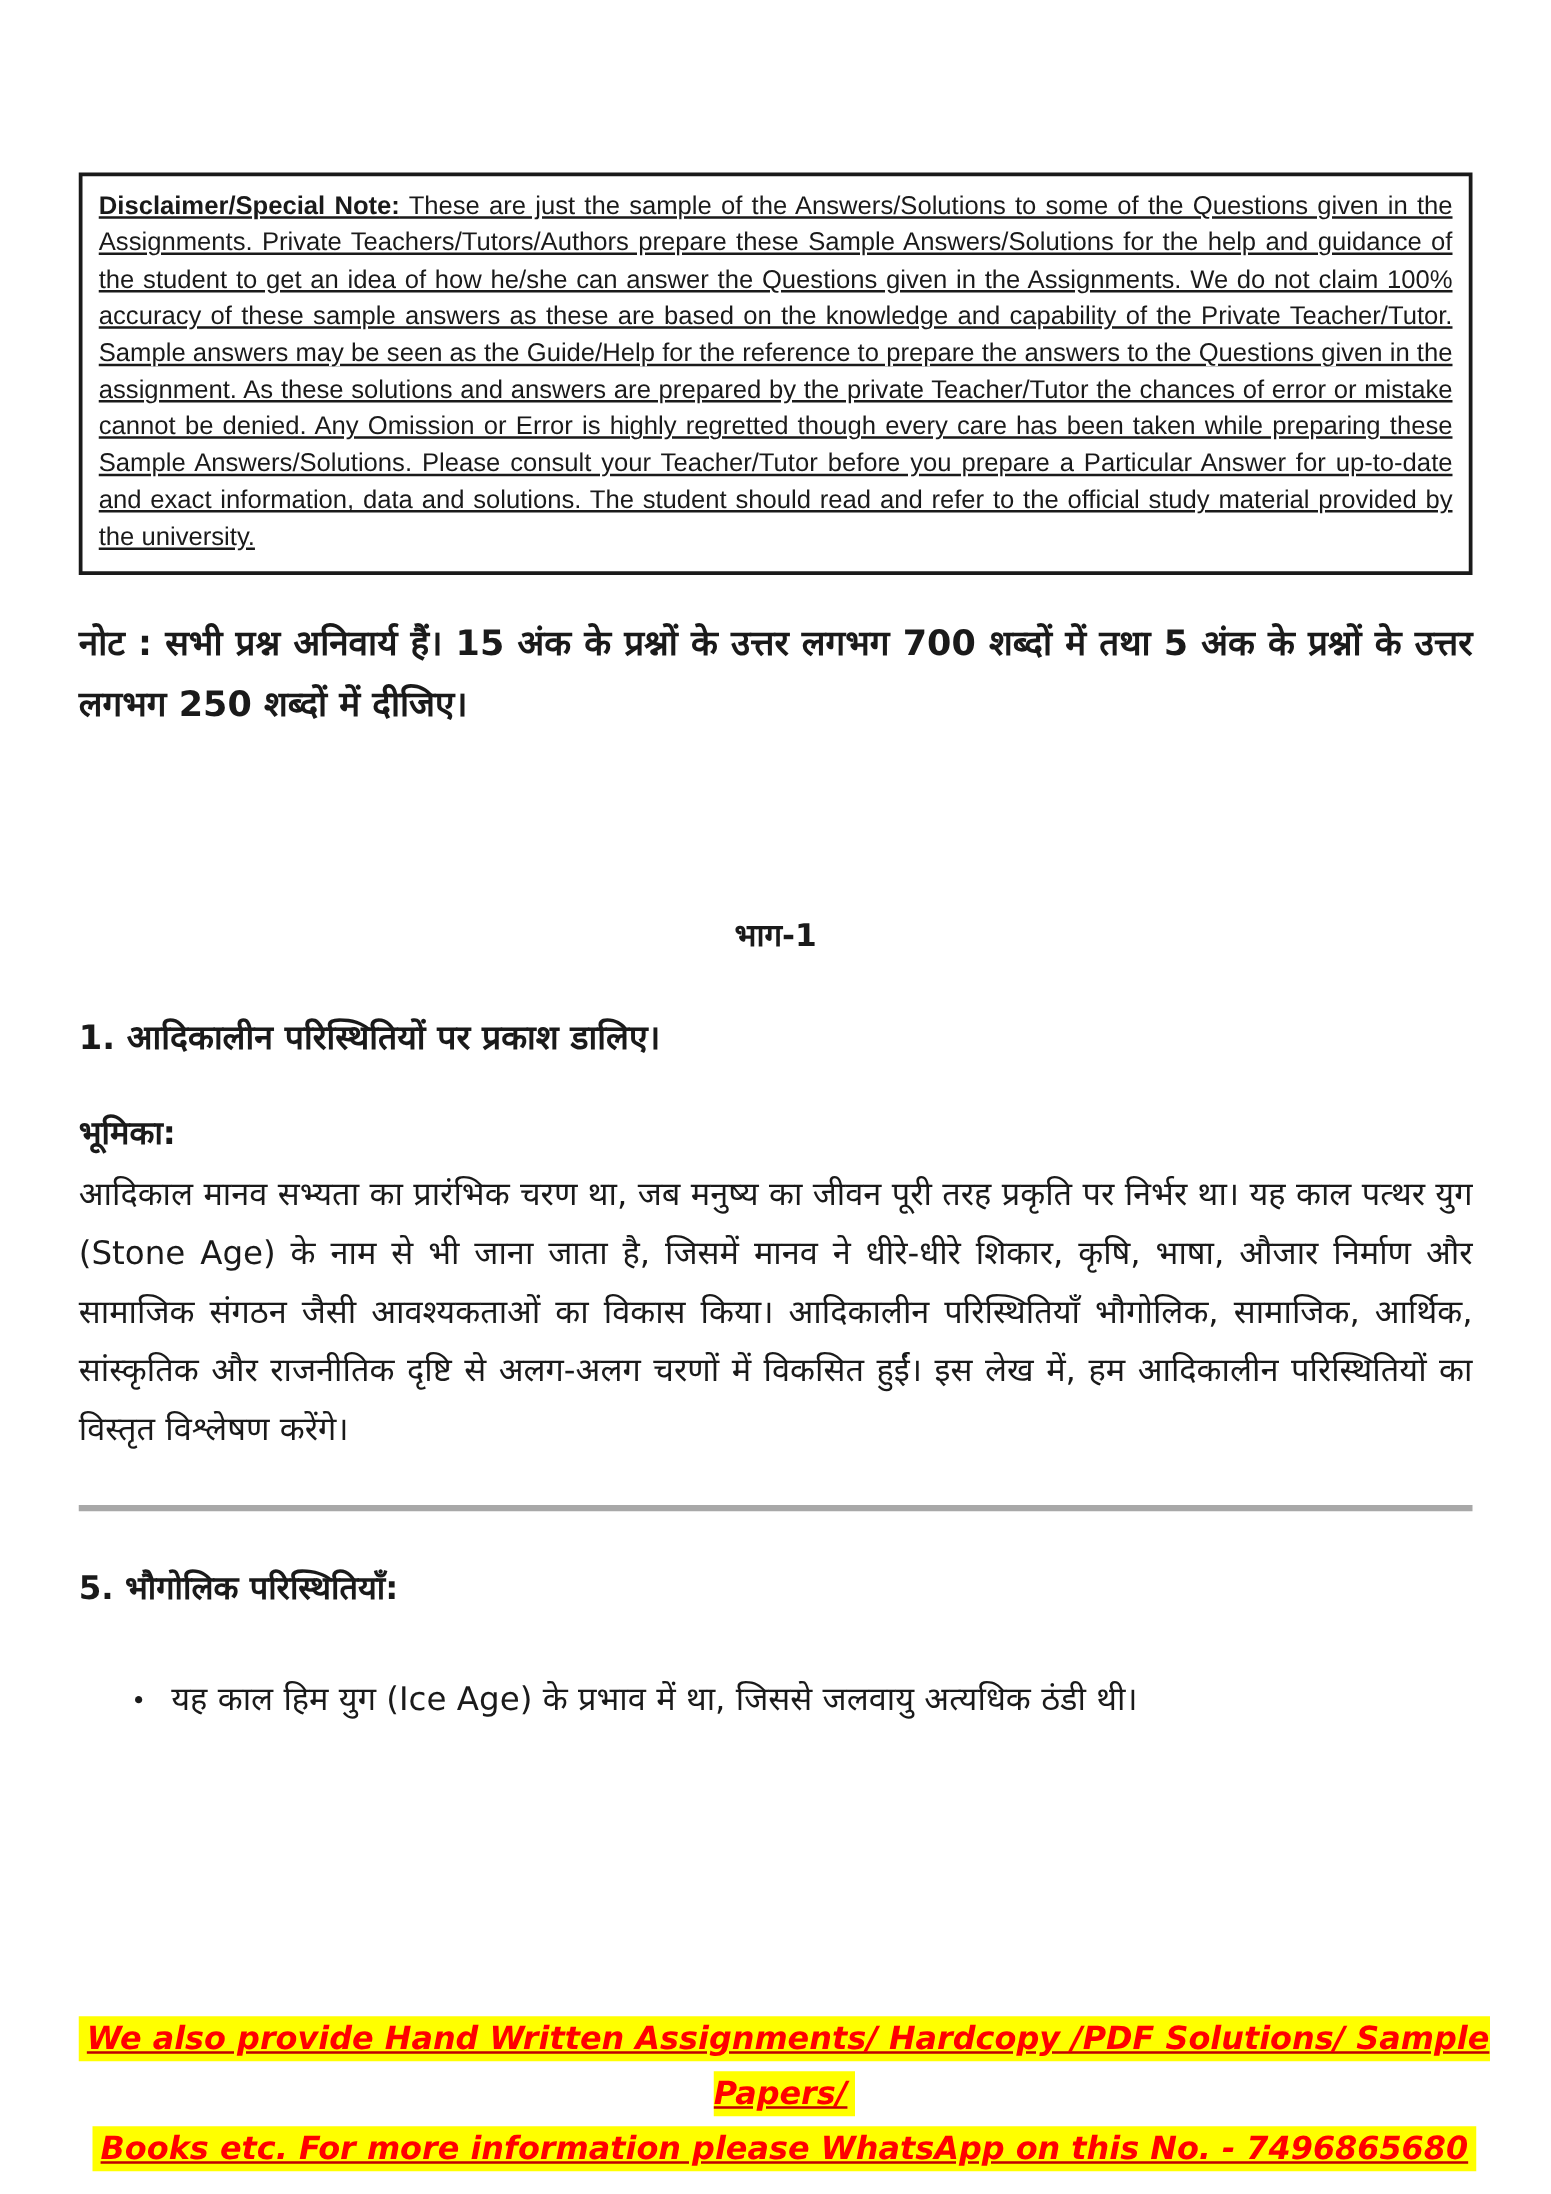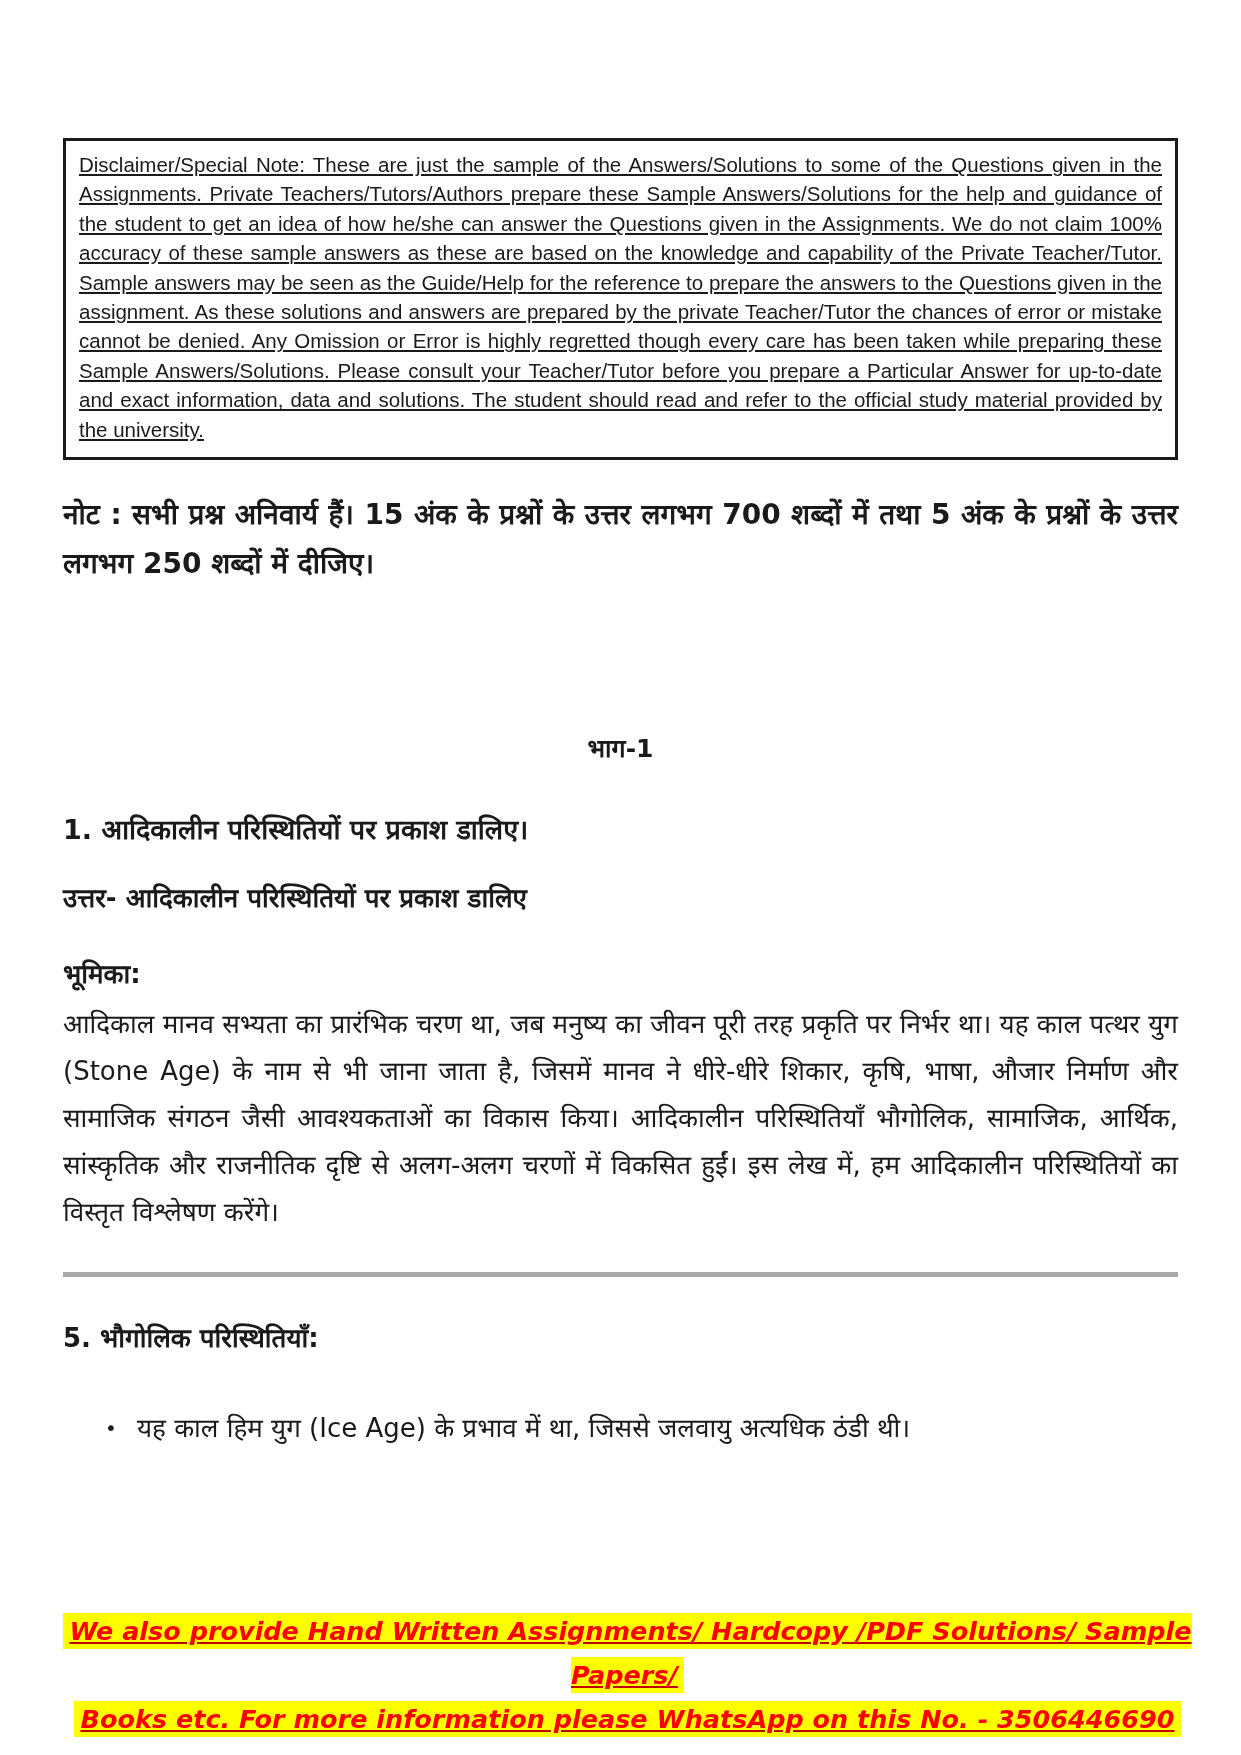--- a/index.html
+++ b/index.html
@@ -21,21 +21,21 @@
     padding:9px 13px 13px 13px;
     font-family:"Liberation Sans",sans-serif;
   }
   .disclaimer-text {
     margin:0;
     font-size:20.5px;
     line-height:29.4px;
     text-align:justify;
     text-decoration:underline;
   }
-  .disc-label { font-weight:normal; }
+  .disc-label { font-weight:bold; }
 
   
   .note {
     margin-top:30px;
     font-size:28px;
     font-weight:bold;
     line-height:49px;
     text-align:justify;
   }
 
@@ -100,21 +100,20 @@
     <div class="disclaimer-box">
       <p class="disclaimer-text"><span class="disc-label">Disclaimer/Special Note:</span><span> These are just the sample of the Answers/Solutions to some of the Questions given in the Assignments. Private Teachers/Tutors/Authors prepare these Sample Answers/Solutions for the help and guidance of the student to get an idea of how he/she can answer the Questions given in the Assignments. We do not claim 100% accuracy of these sample answers as these are based on the knowledge and capability of the Private Teacher/Tutor. Sample answers may be seen as the Guide/Help for the reference to prepare the answers to the Questions given in the assignment. As these solutions and answers are prepared by the private Teacher/Tutor the chances of error or mistake cannot be denied. Any Omission or Error is highly regretted though every care has been taken while preparing these Sample Answers/Solutions. Please consult your Teacher/Tutor before you prepare a Particular Answer for up-to-date and exact information, data and solutions. The student should read and refer to the official study material provided by the university.</span></p>
     </div>
 
     <div class="note">नोट : सभी प्रश्न अनिवार्य हैं। 15 अंक के प्रश्नों के उत्तर लगभग 700 शब्दों में तथा 5 अंक के प्रश्नों के उत्तर लगभग 250 शब्दों में दीजिए।</div>
 
     <div class="part-title">भाग-1</div>
 
     <div class="question-heading">1. आदिकालीन परिस्थितियों पर प्रकाश डालिए।</div>
 
-    <div class="answer-heading">उत्तर- आदिकालीन परिस्थितियों पर प्रकाश डालिए</div>
 
     <div class="intro-heading">भूमिका:</div>
 
     <div class="body-para">आदिकाल मानव सभ्यता का प्रारंभिक चरण था, जब मनुष्य का जीवन पूरी तरह प्रकृति पर निर्भर था। यह काल पत्थर युग (Stone Age) के नाम से भी जाना जाता है, जिसमें मानव ने धीरे-धीरे शिकार, कृषि, भाषा, औजार निर्माण और सामाजिक संगठन जैसी आवश्यकताओं का विकास किया। आदिकालीन परिस्थितियाँ भौगोलिक, सामाजिक, आर्थिक, सांस्कृतिक और राजनीतिक दृष्टि से अलग-अलग चरणों में विकसित हुईं। इस लेख में, हम आदिकालीन परिस्थितियों का विस्तृत विश्लेषण करेंगे।</div>
 
     <hr class="divider">
 
     <div class="section-heading">5. भौगोलिक परिस्थितियाँ:</div>
 
 
@@ -122,15 +121,15 @@
       <div class="bullet-item">
         <span class="bullet-marker">•</span>
         <span class="bullet-text">यह काल हिम युग (Ice Age) के प्रभाव में था, जिससे जलवायु अत्यधिक ठंडी थी।</span>
       </div>
     </div>
 
   </div>
 
   <div class="footer">
     <div><span class="hl">We also provide Hand Written Assignments/ Hardcopy /PDF Solutions/ Sample Papers/</span></div>
-    <div><span class="hl">Books etc. For more information please WhatsApp on this No. - 3506446690</span></div>
+    <div><span class="hl">Books etc. For more information please WhatsApp on this No. - 7496865680</span></div>
   </div>
 </div>
 
 </body></html>

